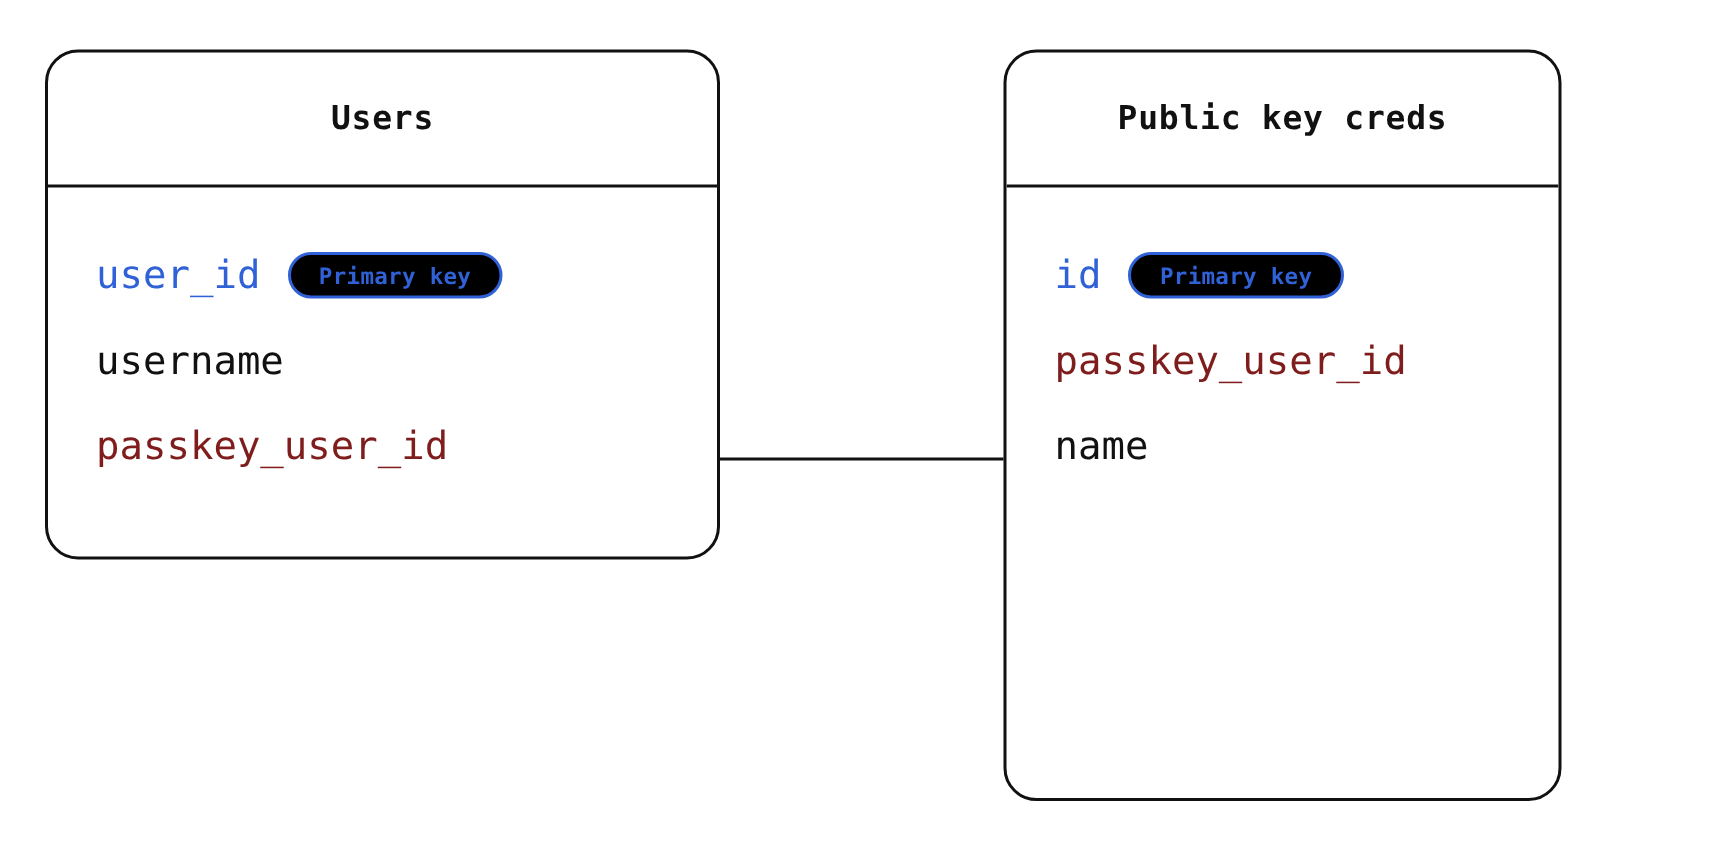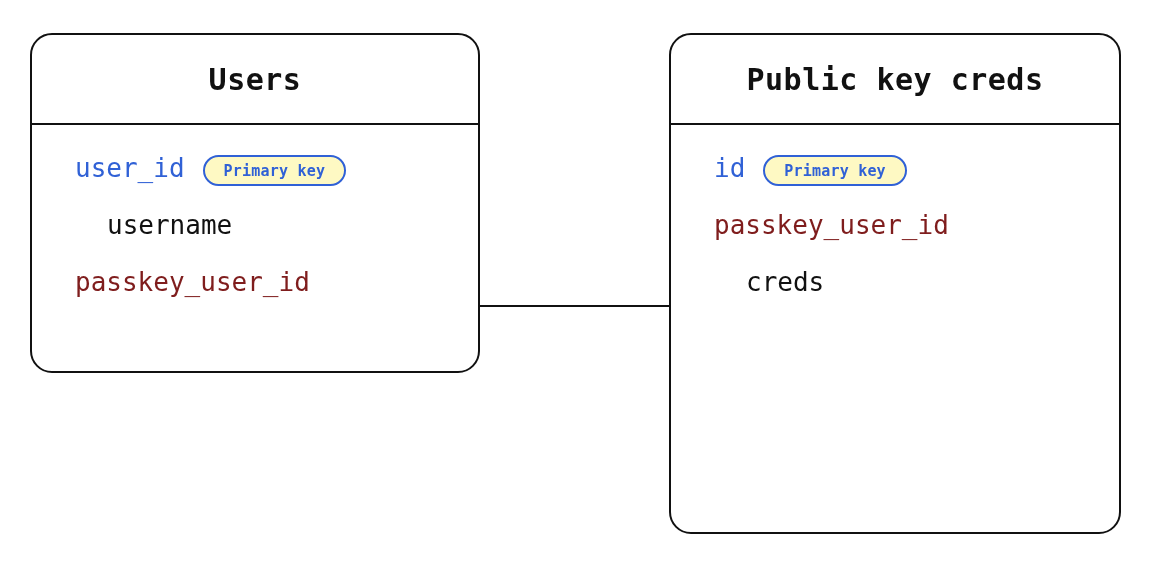--- a/index.html
+++ b/index.html
@@ -36,61 +36,61 @@
     height: 90px;
     display: flex;
     align-items: center;
     justify-content: center;
     border-bottom: 2px solid #111111;
   }
 
   .entity-title {
     font-family: "DejaVu Sans Mono", "Liberation Mono", monospace;
     font-weight: bold;
-    font-size: 30px;
+    font-size: 22px;
     letter-spacing: 0.5px;
     color: #111111;
     white-space: nowrap;
   }
 
   .entity-fields {
     padding: 30px 0 0 0;
   }
 
   .field-row {
     height: 57px;
     display: flex;
-    align-items: flex-start;
-    padding-left: 43px;
+    align-items: center;
+    padding-left: 32px;
     box-sizing: border-box;
   }
 
   .field-name {
     font-family: "DejaVu Sans Mono", "Liberation Mono", monospace;
     font-size: 26px;
     color: #111111;
     white-space: nowrap;
     line-height: 1;
   }
   .field-name.pk   { color: #3061D6; }
   .field-name.fk   { color: #7f1d1d; }
-  .field-name.plain{ color: #111111; margin-left: 32px; }
+  .field-name.plain{ color: #111111; }
 
   
   .pk-badge {
     margin-left: 18px;
     box-sizing: border-box;
     display: inline-flex;
     align-items: center;
     justify-content: center;
     height: 31px;
     padding: 0 19px;
     border: 2px solid #3061D6;
     border-radius: 999px;
-    background: #fef9c3;
+    background: #000000;
     font-family: "DejaVu Sans Mono", "Liberation Mono", monospace;
     font-weight: bold;
     font-size: 15px;
     letter-spacing: 0.2px;
     color: #3061D6;
     white-space: nowrap;
   }
 
   
   .connector {
@@ -122,40 +122,40 @@
 
       <div class="field-row">
         <span class="field-name fk">passkey_user_id</span>
       </div>
 
     </div>
   </div>
 
   <div class="connector" style="left:480px; top:305px; width:189px; height:2px;"></div>
 
-  <div class="entity" id="entity-public-key-creds" style="left:669px; top:33px; width:452px; height:501px;">
+  <div class="entity" id="entity-public-key-creds" style="left:669px; top:33px; width:372px; height:501px;">
 
     <div class="entity-header">
       <span class="entity-title">Public key creds</span>
     </div>
 
     <div class="entity-fields">
 
       <div class="field-row">
         <span class="field-name pk">id</span>
         <span class="pk-badge">Primary key</span>
       </div>
 
 
       <div class="field-row">
         <span class="field-name fk">passkey_user_id</span>
       </div>
 
 
       <div class="field-row">
-        <span class="field-name plain">creds</span>
+        <span class="field-name plain">name</span>
       </div>
 
 
     </div>
   </div>
 
 </div>
 
 </body></html>

